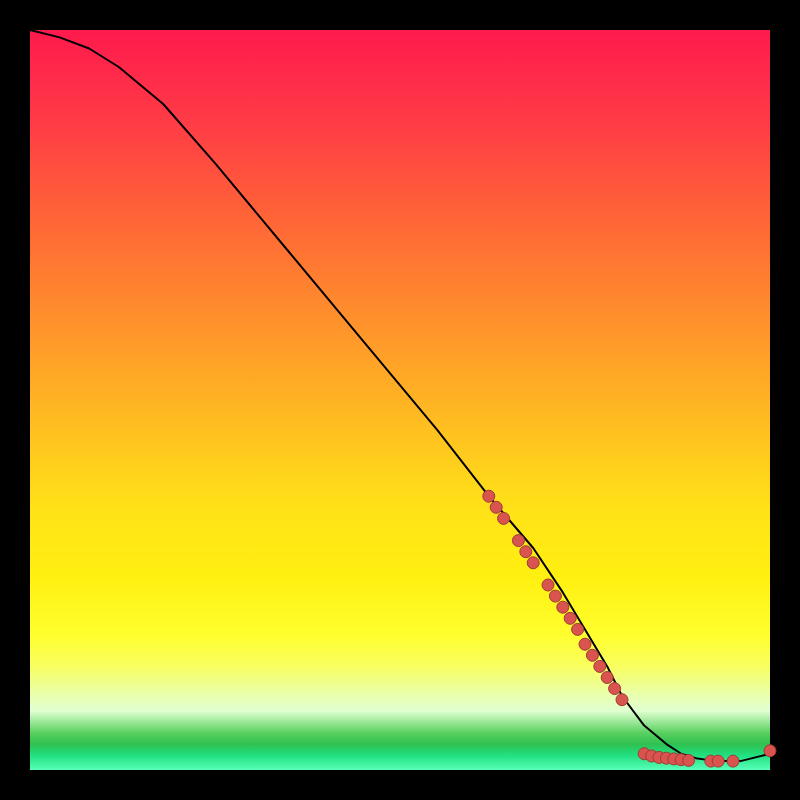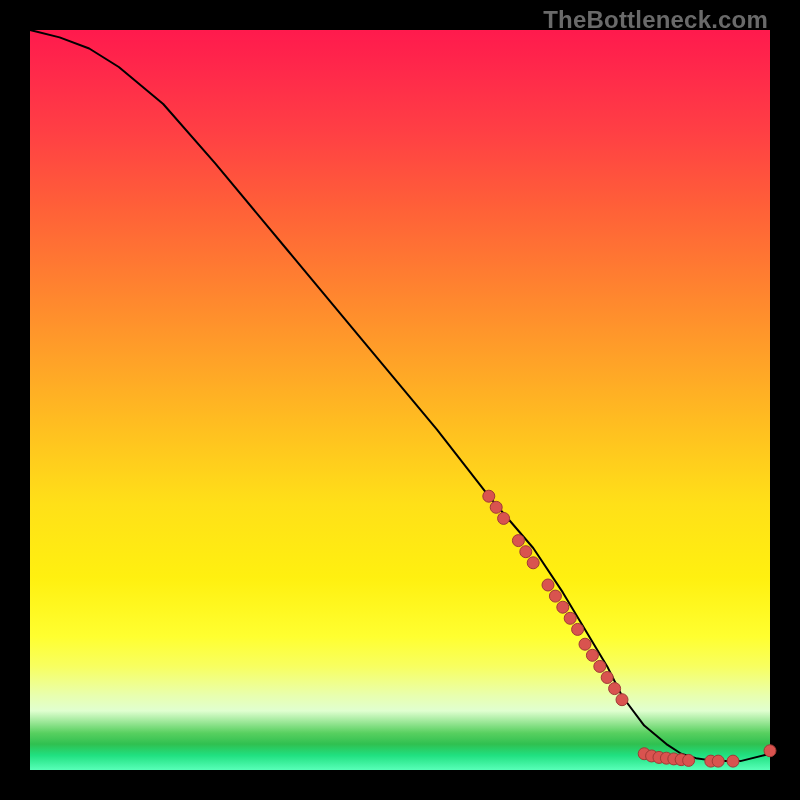--- a/index.html
+++ b/index.html
@@ -61,21 +61,20 @@
   .dot {
     fill: #d9534f;
     stroke: #a03a36;
     stroke-width: 1;
   }
 </style>
 </head>
 <body>
 
 <div class="frame">
-  <div class="watermark">TheBottleneck.com</div>
   <div class="plot-area">
     <svg class="overlay" viewBox="0 0 740 740" preserveAspectRatio="none">
       <path id="curve-path" class="curve" d="M0.00 0.00 L29.60 7.40 L59.20 18.50 L88.80 37.00 L133.20 74.00 L185.00 133.20 L259.00 222.00 L333.00 310.80 L407.00 399.60 L458.80 466.20 L503.20 518.00 L532.80 562.40 L555.00 599.40 L577.20 636.40 L592.00 666.00 L614.20 695.60 L636.40 714.10 L651.20 723.72 L666.00 728.16 L680.80 730.38 L695.60 731.12 L710.40 731.12 L740.00 723.72"></path>
       <g id="dots-group">
           <circle class="dot" cx="458.80" cy="466.20" r="6"></circle>
           <circle class="dot" cx="466.20" cy="477.30" r="6"></circle>
           <circle class="dot" cx="473.60" cy="488.40" r="6"></circle>
           <circle class="dot" cx="488.40" cy="510.60" r="6"></circle>
           <circle class="dot" cx="495.80" cy="521.70" r="6"></circle>
           <circle class="dot" cx="503.20" cy="532.80" r="6"></circle>

